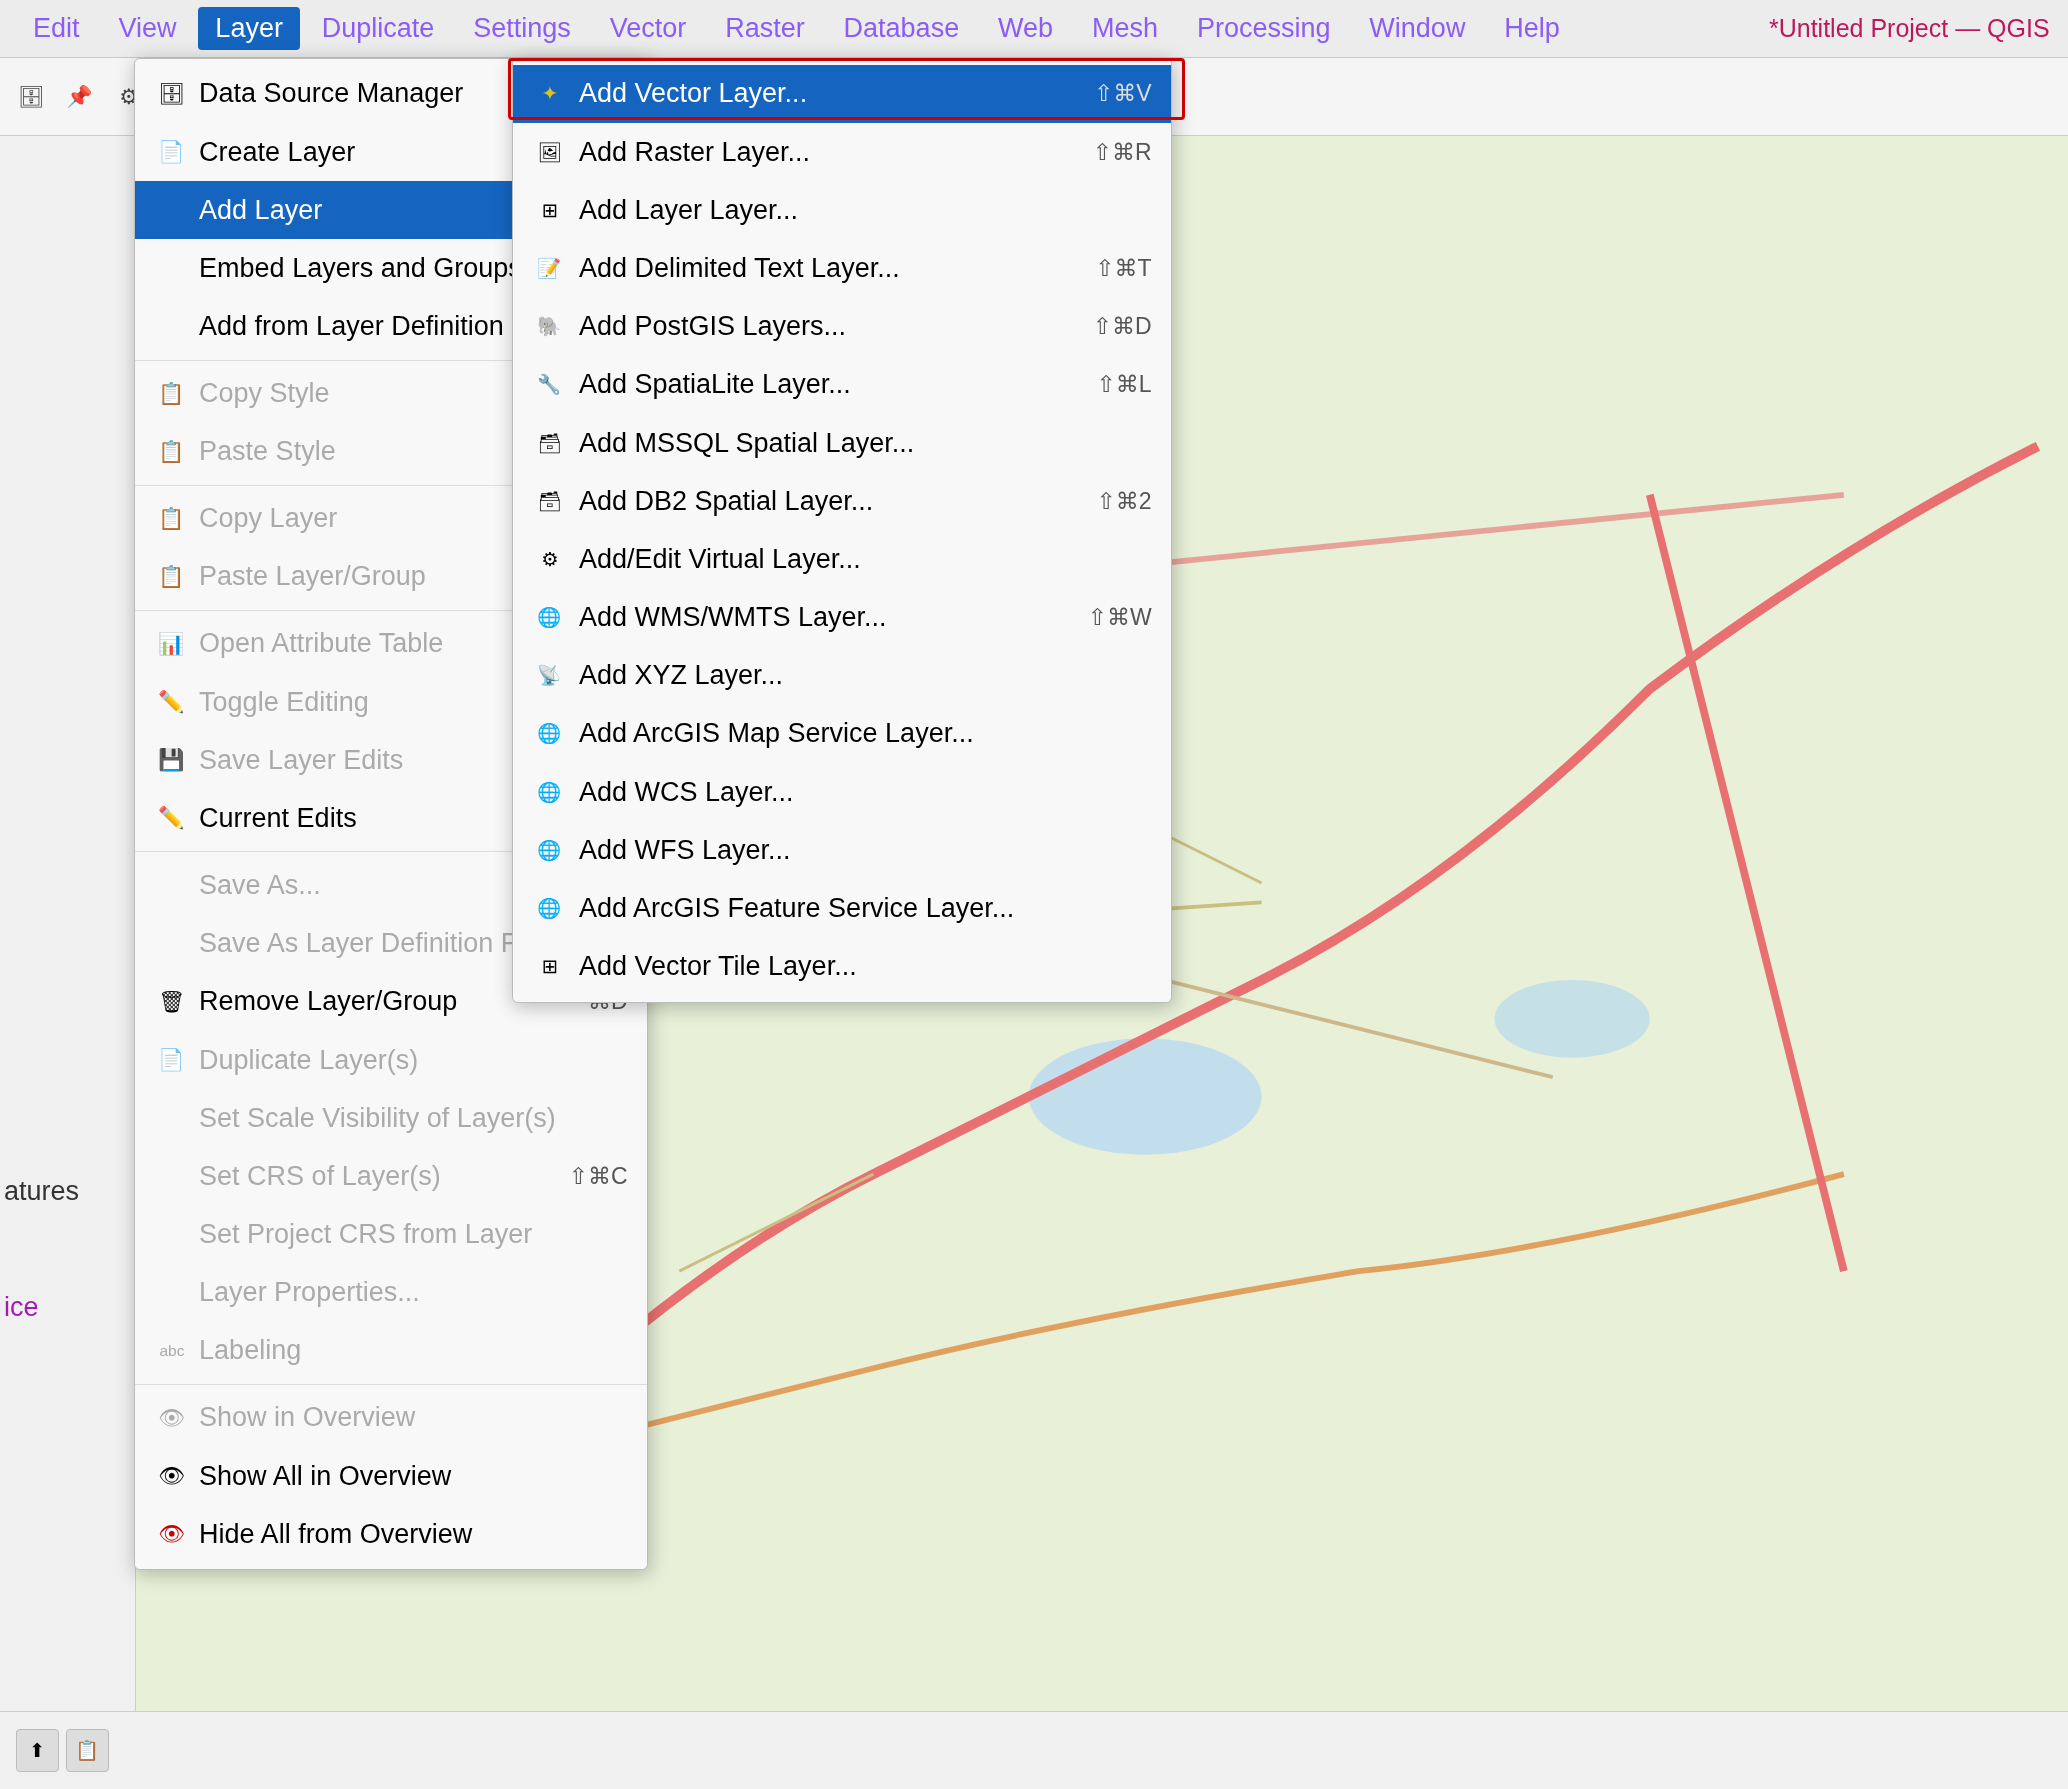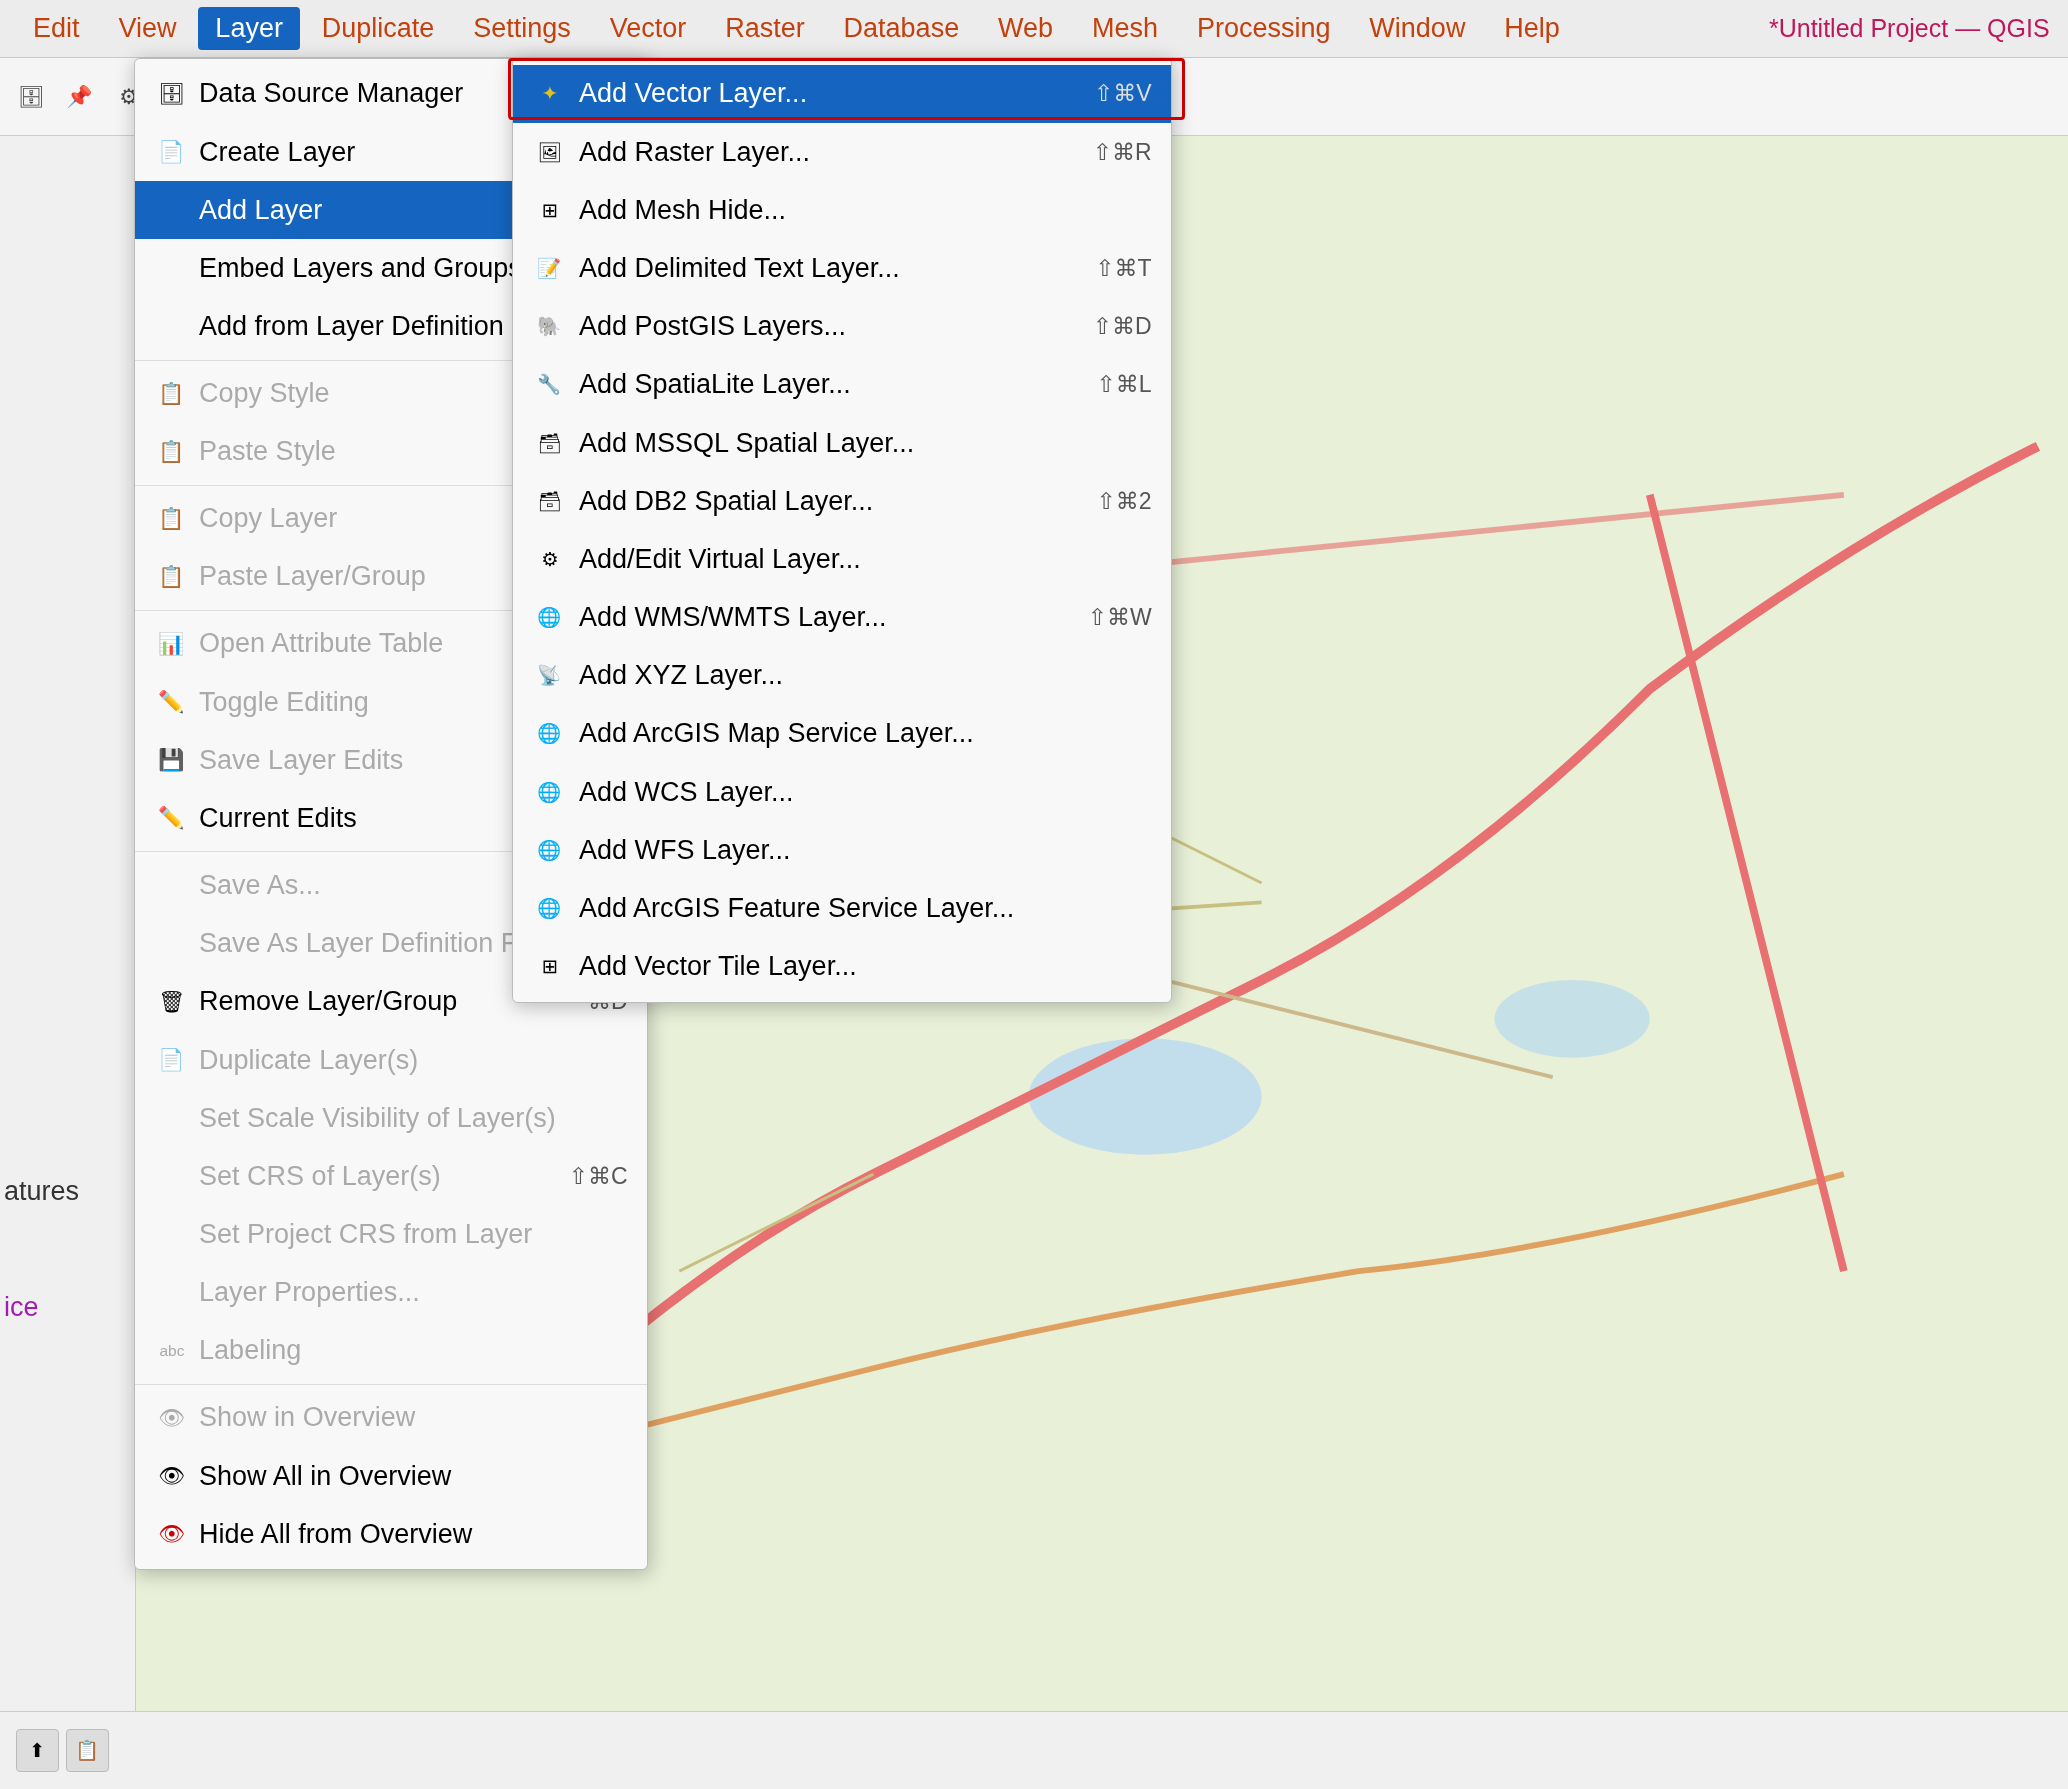--- a/index.html
+++ b/index.html
@@ -29,21 +29,21 @@
       display: flex;
       align-items: center;
       padding: 0 15.5px;
       gap: 3.9px;
       z-index: 100;
       border-bottom: 1px solid #c8c8c8;
     }
     .menubar-item {
       padding: 5.8px 17.5px;
       font-size: 27px;
-      color: #c2410c;
+      color: #8b5cf6;
       cursor: pointer;
       border-radius: 3.9px;
     }
     .menubar-item.active {
       background: #1565c0;
       color: #fff;
     }
     .menubar-title {
       position: absolute;
       right: 19.4px;
@@ -442,21 +442,21 @@
   </div>
 
   <div class="submenu-item">
     <span class="icon-placeholder">🖼</span>
     <span>Add Raster Layer...</span>
     <span class="shortcut">⇧⌘R</span>
   </div>
 
   <div class="submenu-item">
     <span class="icon-placeholder">⊞</span>
-    <span>Add Mesh Hide...</span>
+    <span>Add Layer Layer...</span>
   </div>
 
   <div class="submenu-item">
     <span class="icon-placeholder">📝</span>
     <span>Add Delimited Text Layer...</span>
     <span class="shortcut">⇧⌘T</span>
   </div>
 
   <div class="submenu-item">
     <span class="icon-placeholder">🐘</span>

